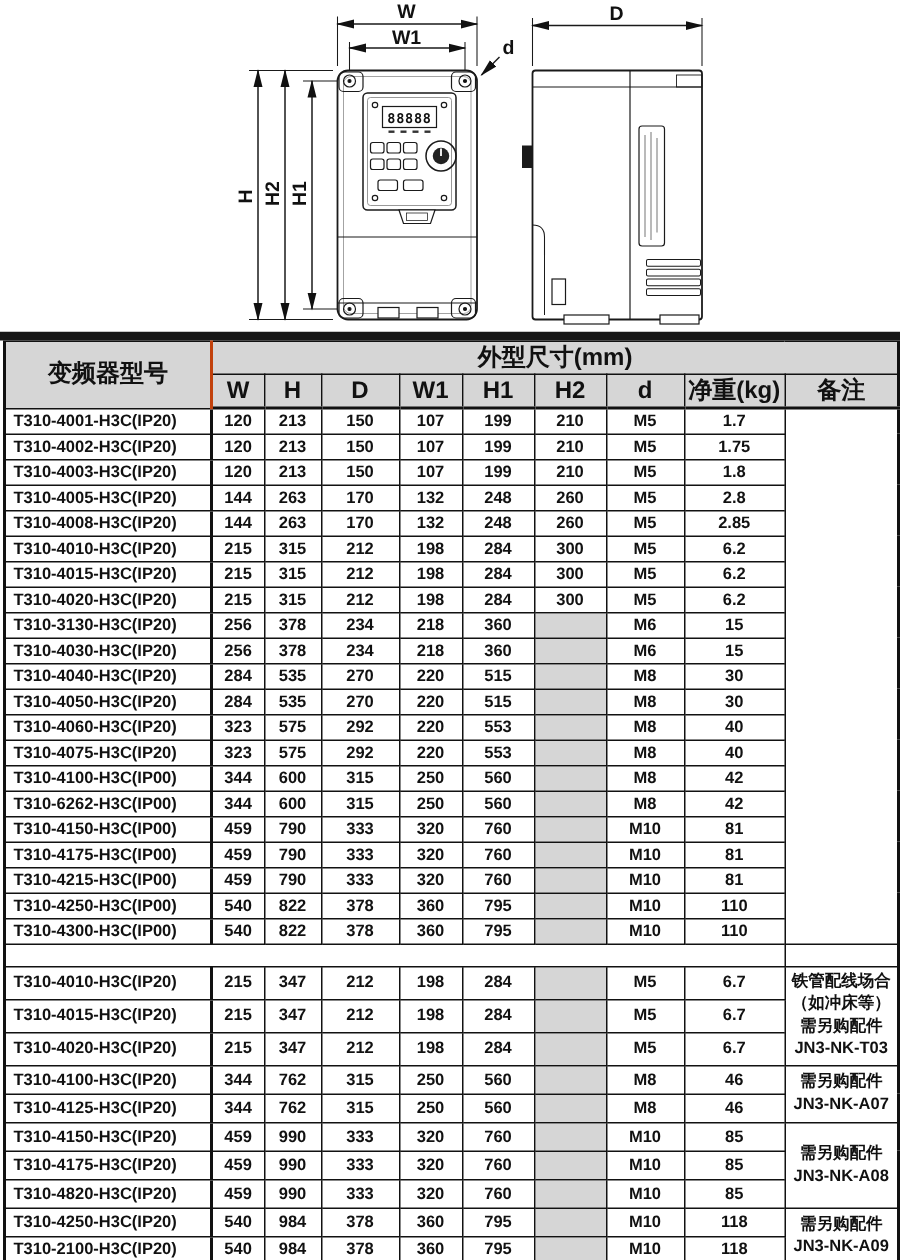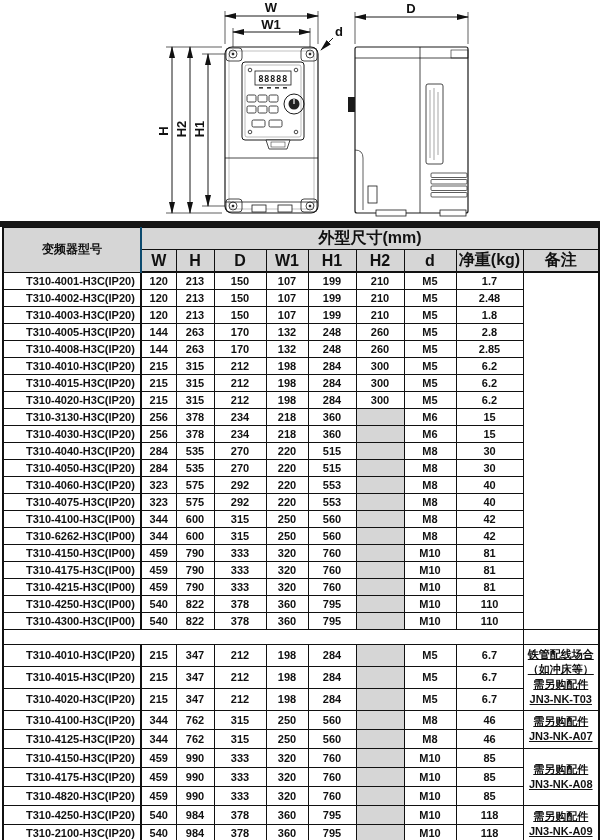--- a/index.html
+++ b/index.html
@@ -8,25 +8,25 @@
   svg text{font-family:"Liberation Sans",sans-serif;font-weight:bold;fill:#111;}
   .divider-bar{width:600px;height:6px;background:#161616;}
   table{width:596px;margin-left:2px;border-collapse:collapse;table-layout:fixed;
         border:2px solid #111;border-top:none;}
   th,td{border:1px solid #111;color:#111;font-weight:bold;text-align:center;
         padding:0;overflow:hidden;white-space:nowrap;}
   th{background:#d6d6d6;font-size:16px;}
   tr.h1r{height:16px;}
   tr.h2r{height:20px;}
   tr.h2r th{border-bottom:2px solid #111;}
-  th.model-h{border-right:2px solid #0c4a6e;font-size:12px;}
+  th.model-h{border-right:2px solid #c2410c;font-size:16px;}
   td{font-size:11px;}
-  td.model{text-align:left;padding-left:22px;border-right:2px solid #111;}
+  td.model{text-align:left;padding-left:5px;border-right:2px solid #111;}
   td.gray{background:#d6d6d6;}
-  td.remark{font-size:11px;line-height:14px;white-space:normal;padding:0 1px;text-decoration:underline;}
+  td.remark{font-size:11px;line-height:14px;white-space:normal;padding:0 1px;}
   td.remark div{line-height:15px;}
   tr.r1{height:17px;}
   tr.sep{height:15px;}
   tr.tall{height:22px;}
   tr.r2{height:19px;}
 </style>
 </head>
 <body>
 
 <div class="drawing">
@@ -202,21 +202,21 @@
       </tr>
       <tr class="r1">
         <td class="model">T310-4002-H3C(IP20)</td>
         <td>120</td>
         <td>213</td>
         <td>150</td>
         <td>107</td>
         <td>199</td>
         <td>210</td>
         <td>M5</td>
-        <td>2.48</td>
+        <td>1.75</td>
       </tr>
       <tr class="r1">
         <td class="model">T310-4003-H3C(IP20)</td>
         <td>120</td>
         <td>213</td>
         <td>150</td>
         <td>107</td>
         <td>199</td>
         <td>210</td>
         <td>M5</td>

